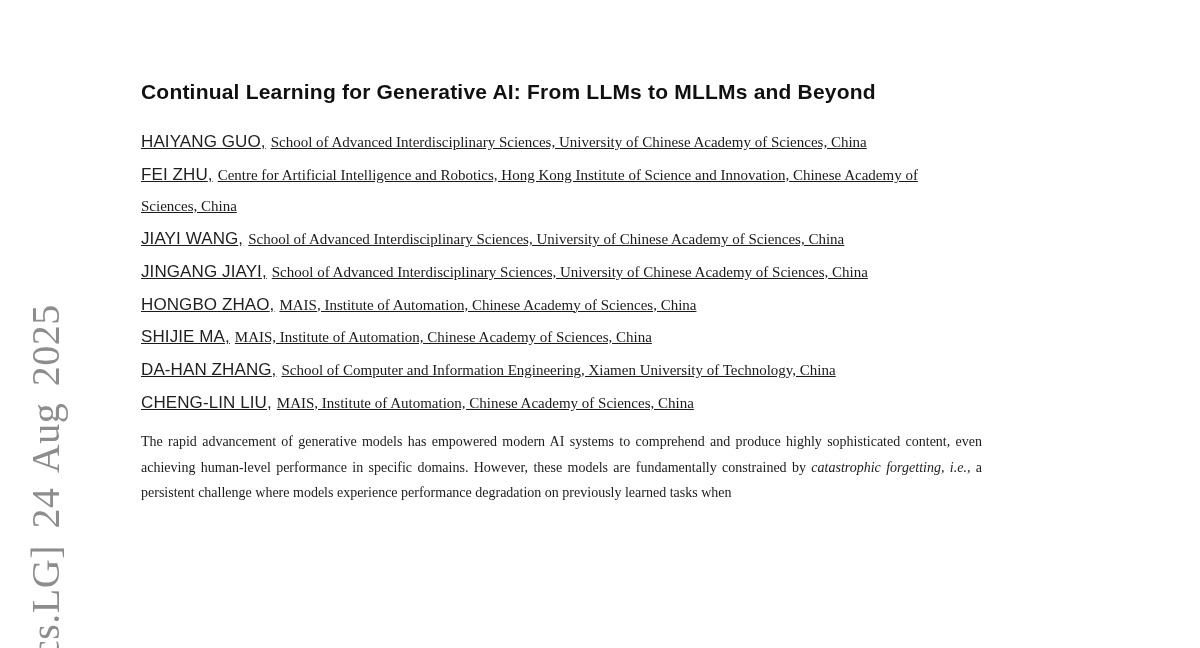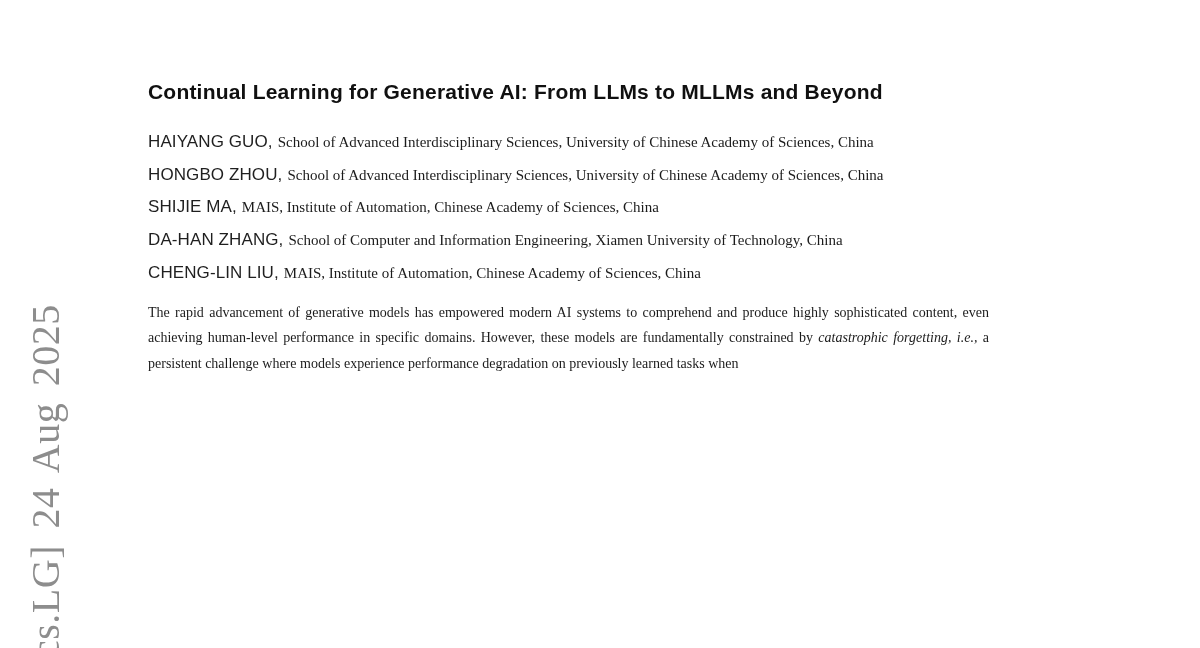--- a/index.html
+++ b/index.html
@@ -20,41 +20,42 @@
     transform-origin: 0 0;
     white-space: nowrap;
     font-family: "Liberation Serif", serif;
     font-size: 40px;
     letter-spacing: 0.5px;
     word-spacing: 6px;
     color: #8d8d8d;
   }
   .content {
     position: absolute;
-    left: 148px;
+    left: 141px;
     top: 0;
     width: 841px;
   }
   .paper-title {
     margin: 80px 0 0 0;
     font-family: "Liberation Sans", sans-serif;
     font-weight: bold;
     font-size: 21px;
     line-height: 24px;
     color: #101010;
     letter-spacing: 0.2px;
   }
   .authors {
     margin-top: 22px;
     width: 832px;
   }
   .author-entry {
     margin: 0;
     line-height: 31.7px;
     font-size: 15px;
+    text-decoration: underline;
   }
   .author-name, .author-sep {
     font-family: "Liberation Sans", sans-serif;
     font-size: 17px;
     color: #1f1f1f;
     letter-spacing: 0.1px;
   }
   .author-marker {
     font-family: "Liberation Sans", sans-serif;
     font-size: 10px;
@@ -83,25 +84,28 @@
 
 <div class="content">
 
   <h1 class="paper-title">Continual Learning for Generative AI: From LLMs to MLLMs and Beyond</h1>
 
   <div class="authors">
 
     <p class="author-entry"><span class="author-name">HAIYANG GUO</span><sup class="author-marker"></sup><span class="author-sep">,</span><span class="author-aff">School of Advanced Interdisciplinary Sciences, University of Chinese Academy of Sciences, China</span></p>
 
 
+    <p class="author-entry"><span class="author-name">FEI ZHU</span><sup class="author-marker"></sup><span class="author-sep">,</span><span class="author-aff">Centre for Artificial Intelligence and Robotics, Hong Kong Institute of Science and Innovation, Chinese Academy of Sciences, China</span></p>
+
+    <p class="author-entry"><span class="author-name">JIAYI WANG</span><sup class="author-marker"></sup><span class="author-sep">,</span><span class="author-aff">School of Advanced Interdisciplinary Sciences, University of Chinese Academy of Sciences, China</span></p>
 
 
+    <p class="author-entry"><span class="author-name">JINGANG JIAYI</span><sup class="author-marker"></sup><span class="author-sep">,</span><span class="author-aff">School of Advanced Interdisciplinary Sciences, University of Chinese Academy of Sciences, China</span></p>
 
-    <p class="author-entry"><span class="author-name">HONGBO ZHOU</span><sup class="author-marker"></sup><span class="author-sep">,</span><span class="author-aff">School of Advanced Interdisciplinary Sciences, University of Chinese Academy of Sciences, China</span></p>
-
+    <p class="author-entry"><span class="author-name">HONGBO ZHAO</span><sup class="author-marker"></sup><span class="author-sep">,</span><span class="author-aff">MAIS, Institute of Automation, Chinese Academy of Sciences, China</span></p>
 
 
     <p class="author-entry"><span class="author-name">SHIJIE MA</span><sup class="author-marker"></sup><span class="author-sep">,</span><span class="author-aff">MAIS, Institute of Automation, Chinese Academy of Sciences, China</span></p>
 
     <p class="author-entry"><span class="author-name">DA-HAN ZHANG</span><sup class="author-marker"></sup><span class="author-sep">,</span><span class="author-aff">School of Computer and Information Engineering, Xiamen University of Technology, China</span></p>
 
 
     <p class="author-entry"><span class="author-name">CHENG-LIN LIU</span><sup class="author-marker"></sup><span class="author-sep">,</span><span class="author-aff">MAIS, Institute of Automation, Chinese Academy of Sciences, China</span></p>
 
   </div>

